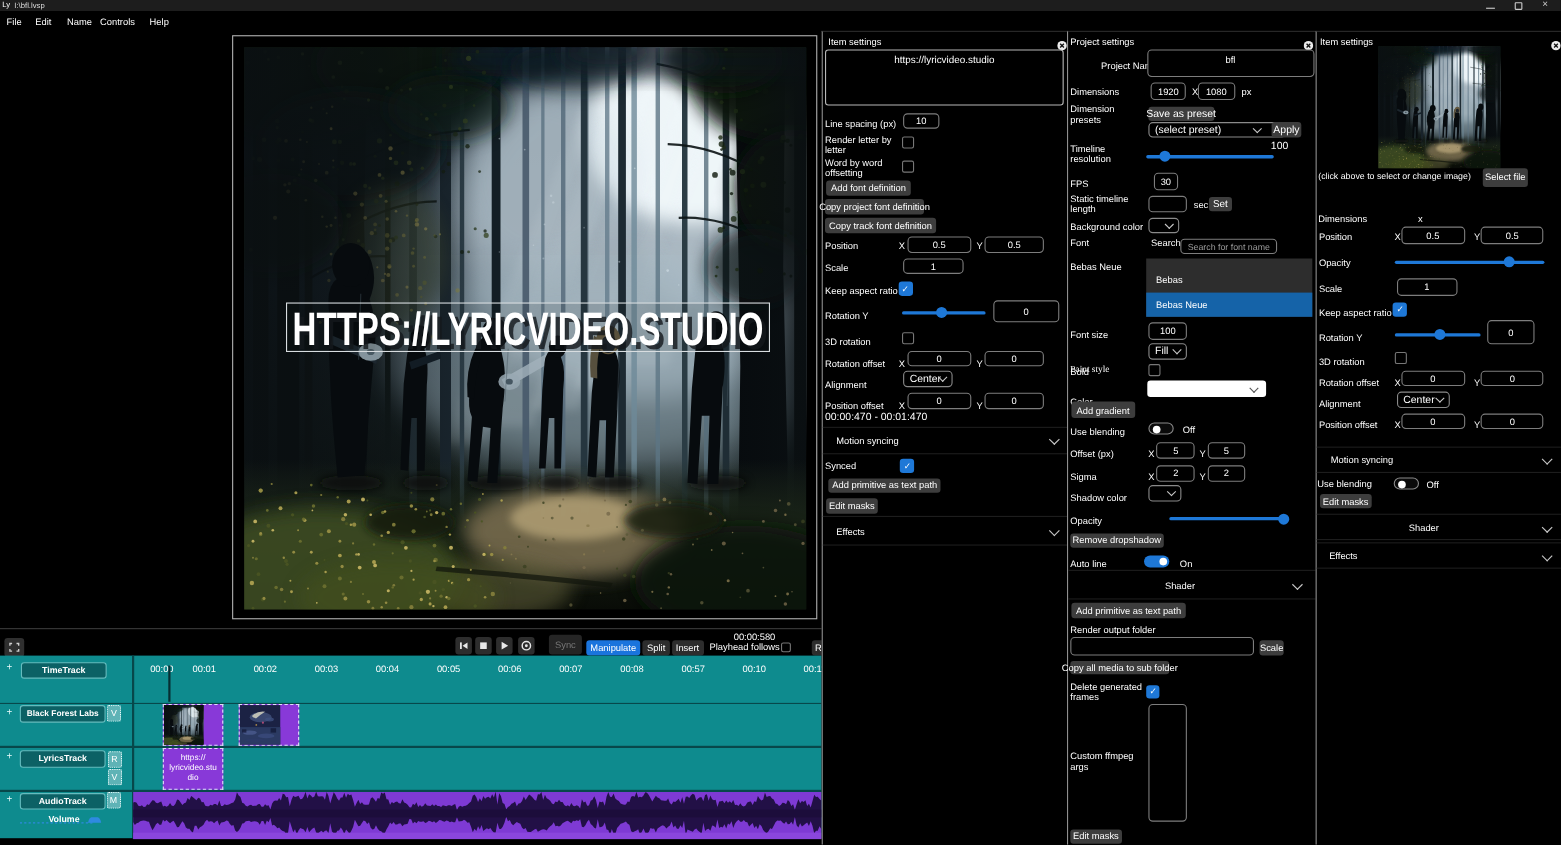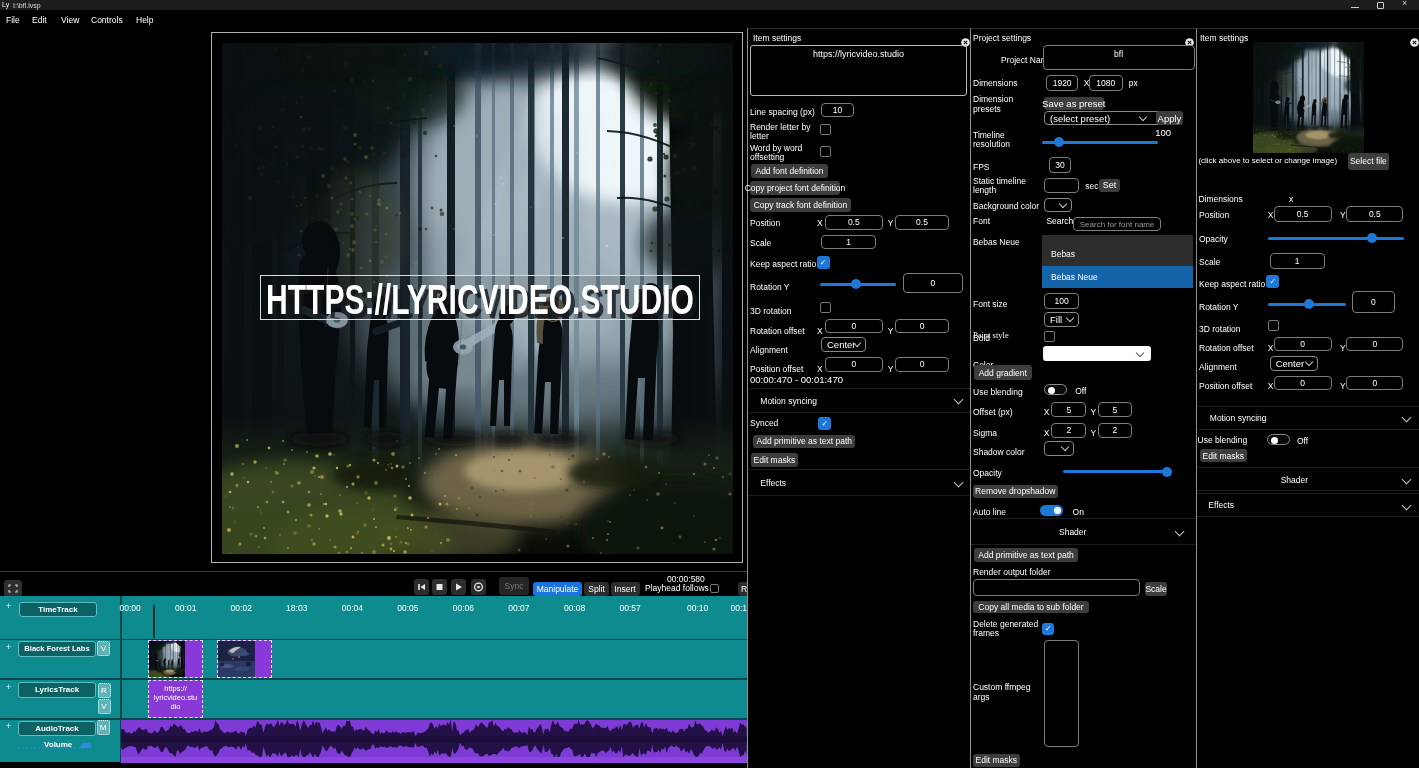--- a/index.html
+++ b/index.html
@@ -32,21 +32,21 @@
   <span class="abs" style="left:2px;top:1px;font-size:7px;color:#fff;">Ly</span>
   <span class="abs" style="left:13px;top:2px;font-size:7px;color:#ddd;">I:\bfl.lvsp</span>
   <span class="abs" style="left:1351px;top:-1px;width:8px;height:8px;border-bottom:1.2px solid #ccc;"></span>
   <span class="abs" style="left:1377px;top:2px;width:5px;height:5px;border:1.2px solid #ccc;border-radius:1px;"></span>
   <span class="abs" style="left:1402px;top:-2px;font-size:9px;color:#ccc;">×</span>
 </div>
 
 <div class="abs" style="left:0;top:10px;width:1419px;height:23px;background:#000;">
   <span class="abs" style="left:6px;top:5px;font-size:8.5px;">File</span>
   <span class="abs" style="left:32px;top:5px;font-size:8.5px;">Edit</span>
-  <span class="abs" style="left:61px;top:5px;font-size:8.5px;">View</span>
+  <span class="abs" style="left:61px;top:5px;font-size:8.5px;">Name</span>
   <span class="abs" style="left:91px;top:5px;font-size:8.5px;">Controls</span>
   <span class="abs" style="left:136px;top:5px;font-size:8.5px;">Help</span>
 </div>
 <svg width="0" height="0" style="position:absolute">
     <defs>
 <linearGradient id="bgG" x1="0" y1="0" x2="0" y2="1">
 <stop offset="0" stop-color="#121b23"></stop>
         <stop offset="0.4" stop-color="#1d2a34"></stop>
         <stop offset="0.7" stop-color="#141d1c"></stop>
         <stop offset="1" stop-color="#080b08"></stop>
@@ -693,31 +693,31 @@
 <div class="btn" style="left:610.5px;top:581.5px;width:29px;height:14.5px;background:#2d2d2d;">Insert</div>
 <div class="lbl" style="left:667px;top:573.5px;font-size:8.5px;">00:00:580</div>
 <div class="lbl" style="left:645px;top:582.5px;font-size:8.5px;">Playhead follows</div>
 <div class="chk" style="left:709.5px;top:583.5px;width:9px;height:9px;"></div>
 <div class="btn" style="left:738px;top:581.5px;width:20px;height:14.5px;background:#2d2d2d;justify-content:flex-start;padding-left:3px;">Re</div>
 <div class="abs" style="left:0;top:596px;width:747px;height:166px;background:#0e8b8e;"></div>
 <div class="abs" style="left:0;top:638.5px;width:747px;height:1.5px;background:#07484b;"></div>
 <div class="abs" style="left:0;top:678px;width:747px;height:1.5px;background:#07484b;"></div>
 <div class="abs" style="left:0;top:718px;width:747px;height:1.5px;background:#07484b;"></div>
 <div class="abs" style="left:120px;top:596px;width:1.5px;height:166px;background:#07484b;"></div>
-<div class="lbl" style="left:119.5px;top:603px;font-size:8.5px;">00:00</div>
+<div class="lbl" style="left:119.5px;top:603px;font-size:8.5px;padding-left:17px;">00:00</div>
 <div class="lbl" style="left:175.1px;top:603px;font-size:8.5px;">00:01</div>
 <div class="lbl" style="left:230.6px;top:603px;font-size:8.5px;">00:02</div>
-<div class="lbl" style="left:286.1px;top:603px;font-size:8.5px;">18:03</div>
+<div class="lbl" style="left:286.1px;top:603px;font-size:8.5px;">00:03</div>
 <div class="lbl" style="left:341.7px;top:603px;font-size:8.5px;">00:04</div>
 <div class="lbl" style="left:397.2px;top:603px;font-size:8.5px;">00:05</div>
 <div class="lbl" style="left:452.8px;top:603px;font-size:8.5px;">00:06</div>
 <div class="lbl" style="left:508.3px;top:603px;font-size:8.5px;">00:07</div>
 <div class="lbl" style="left:563.9px;top:603px;font-size:8.5px;">00:08</div>
 <div class="lbl" style="left:619.5px;top:603px;font-size:8.5px;">00:57</div>
-<div class="lbl" style="left:675.0px;top:603px;font-size:8.5px;margin-left:12px;">00:10</div>
+<div class="lbl" style="left:675.0px;top:603px;font-size:8.5px;">00:10</div>
 <div class="lbl" style="left:730.5px;top:603px;font-size:8.5px;">00:11</div>
 <div class="abs" style="left:153px;top:605px;width:1.5px;height:33px;background:#062e33;"></div>
 <div class="abs" style="left:19px;top:601.5px;width:78px;height:15.5px;background:#0c6165;border:1px solid #65bcbe;border-radius:3px;box-sizing:border-box;display:flex;align-items:center;justify-content:center;font-size:8px;font-weight:bold;color:#fff;">TimeTrack</div>
 <div class="abs" style="left:18px;top:641px;width:78px;height:15.5px;background:#0c6165;border:1px solid #65bcbe;border-radius:3px;box-sizing:border-box;display:flex;align-items:center;justify-content:center;font-size:7.6px;font-weight:bold;color:#fff;">Black Forest Labs</div>
 <div class="abs" style="left:18px;top:682px;width:78px;height:15.5px;background:#0c6165;border:1px solid #65bcbe;border-radius:3px;box-sizing:border-box;display:flex;align-items:center;justify-content:center;font-size:8px;font-weight:bold;color:#fff;">LyricsTrack</div>
 <div class="abs" style="left:18px;top:720.5px;width:78px;height:15.5px;background:#0c6165;border:1px solid #65bcbe;border-radius:3px;box-sizing:border-box;display:flex;align-items:center;justify-content:center;font-size:8px;font-weight:bold;color:#fff;">AudioTrack</div>
 <div class="lbl" style="left:6px;top:600.5px;font-size:9px;color:#eafcfc;">+</div>
 <div class="lbl" style="left:6px;top:641.5px;font-size:9px;color:#eafcfc;">+</div>
 <div class="lbl" style="left:6px;top:682px;font-size:9px;color:#eafcfc;">+</div>
 <div class="lbl" style="left:6px;top:720.5px;font-size:9px;color:#eafcfc;">+</div>
@@ -889,21 +889,21 @@
       <div class="tknob"></div>
     </div>
 <div class="lbl" style="left:101.6px;top:478px;">On</div>
 <div class="secbar" style="top:489.2px;height:24.5px;"></div>
 <div class="lbl" style="left:88px;top:497.6px;">Shader</div>
 <div class="chev" style="left:205px;top:498.5px;"></div>
 <div class="btn" style="left:3px;top:518.8px;width:104px;height:14.2px;">Add primitive as text path</div>
 <div class="lbl" style="left:2px;top:538px;">Render output folder</div>
 <div class="inp" style="left:2px;top:550.2px;width:167px;height:16.7px;"></div>
 <div class="btn" style="left:173.9px;top:553.2px;width:22.3px;height:13.7px;">Scale</div>
-<div class="btn" style="left:2px;top:571.9px;width:116px;height:12.6px;">Copy all media to sub folder</div>
+<div class="btn" style="left:2px;top:571.9px;width:90px;height:12.6px;">Copy all media to sub folder</div>
 <div class="lbl2" style="left:2px;top:590.6px;width:66px;">Delete generated frames</div>
 <div class="chkon" style="left:71.3px;top:593.7px;width:12px;height:12px;line-height:12px;">✓</div>
 <div class="inp" style="left:72.8px;top:610.9px;width:35.4px;height:107.6px;"></div>
 <div class="lbl2" style="left:2px;top:654.3px;width:66px;">Custom ffmpeg args</div>
 <div class="btn" style="left:2px;top:725.1px;width:46.6px;height:12.6px;">Edit masks</div>
 </div>
 <div class="panel" style="left:1196px;width:223px;">
 <div class="ptitle" style="left:3px;">Item settings</div>
 <div class="abs" style="left:212.9px;top:3.5px;"><svg width="9" height="9">
         <circle cx="4.5" cy="4.5" r="4.3" fill="#ececec"></circle>

